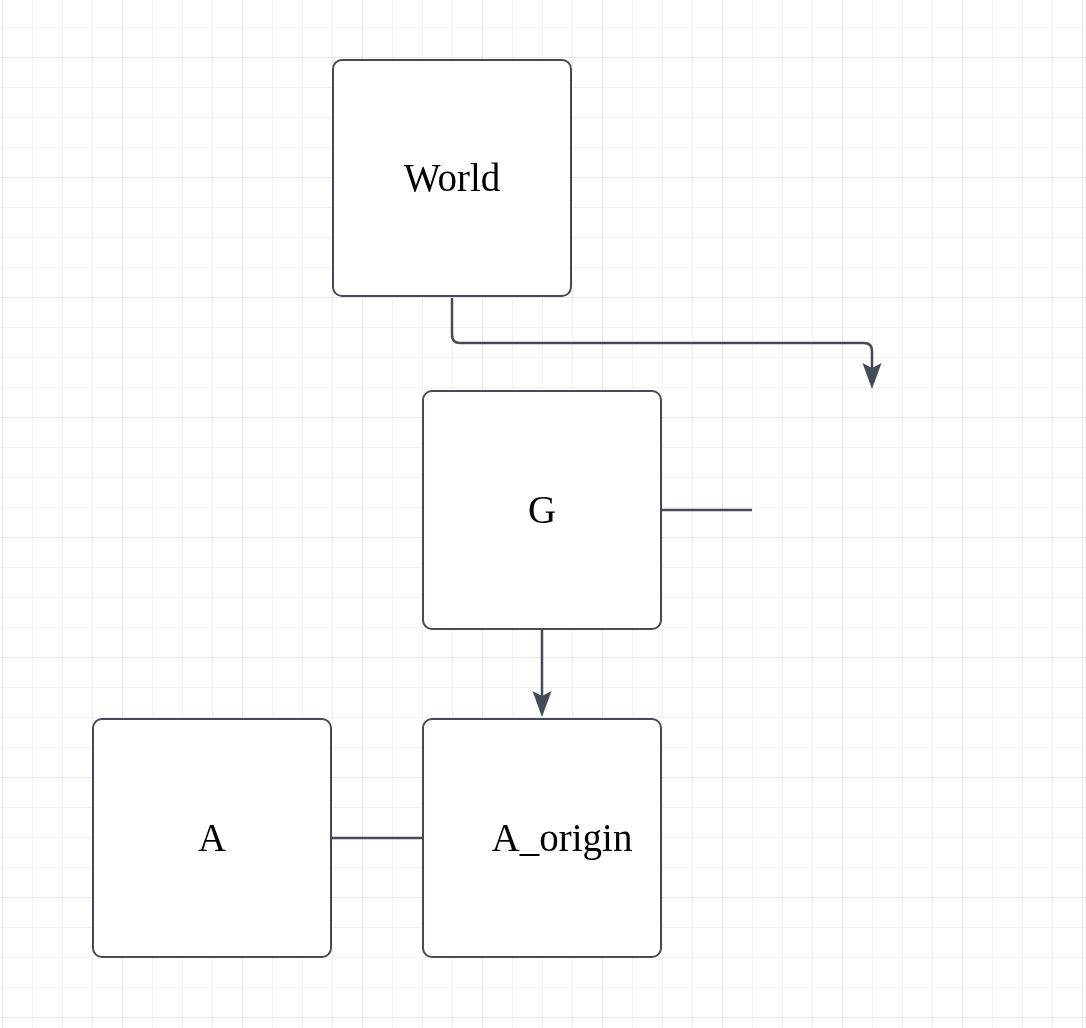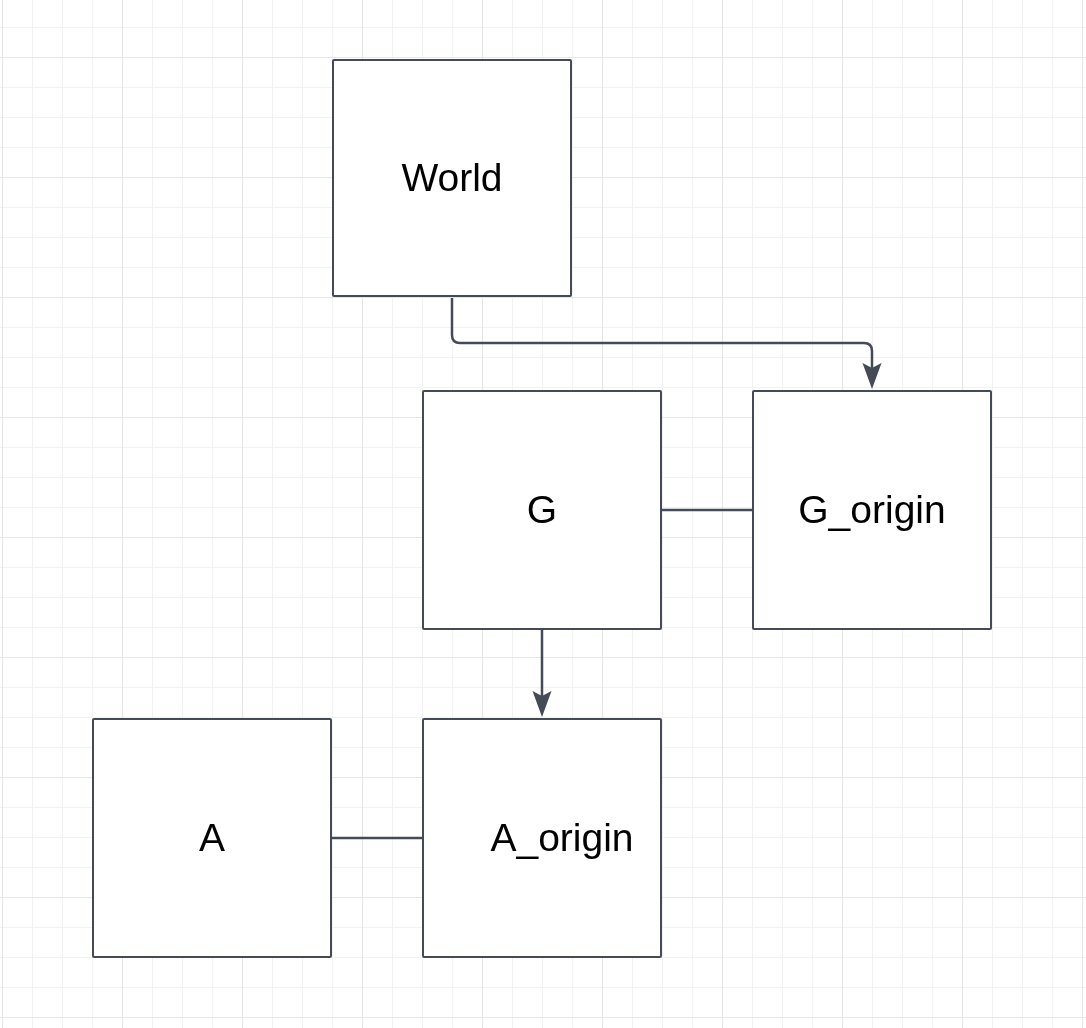--- a/index.html
+++ b/index.html
@@ -41,25 +41,26 @@
     top: 0;
     pointer-events: none;
   }
   .edge-layer path, .edge-layer polygon { pointer-events: stroke; }
 
   .node {
     position: absolute;
     box-sizing: border-box;
     background: var(--node-fill);
     border: 2.5px solid var(--stroke);
-    border-radius: 2px;
+    border-radius: 10px;
     display: flex;
     align-items: center;
     justify-content: center;
     cursor: default;
+    font-family: Liberation Serif, serif;
   }
   .node-label {
     font-size: 39px;
     line-height: 1.2;
     color: var(--text);
     white-space: nowrap;
     text-align: center;
   }
 </style>
 </head>
@@ -77,23 +78,20 @@
     </svg>
 
   <div class="node" style="left: 332px; top: 59px; width: 240px; height: 238px;">
     <span class="node-label">World</span>
   </div>
 
   <div class="node" style="left: 422px; top: 390px; width: 240px; height: 240px;">
     <span class="node-label">G</span>
   </div>
 
-  <div class="node" style="left: 752px; top: 390px; width: 240px; height: 240px;">
-    <span class="node-label">G_origin</span>
-  </div>
 
   <div class="node" style="left: 92px; top: 718px; width: 240px; height: 240px;">
     <span class="node-label">A</span>
   </div>
 
   <div class="node" style="left: 422px; top: 718px; width: 240px; height: 240px; padding-left: 40px;">
     <span class="node-label">A_origin</span>
   </div>
 
 </div>

